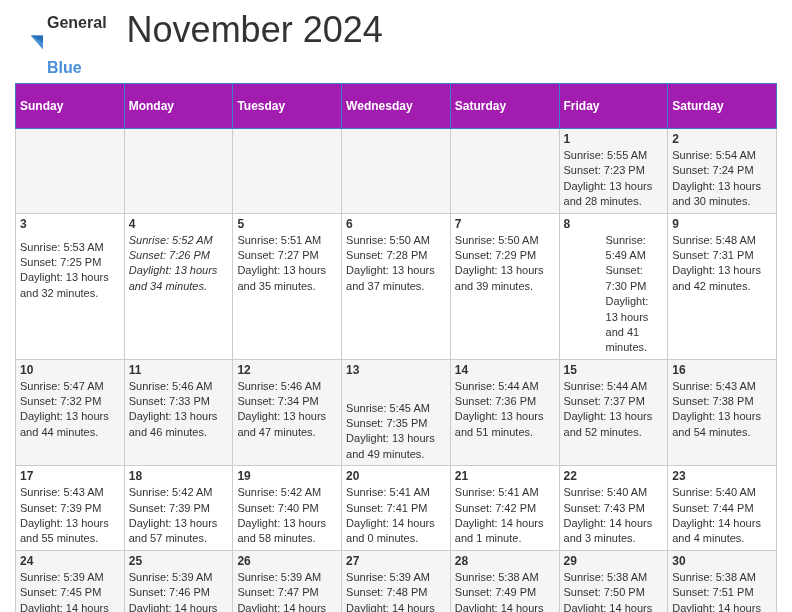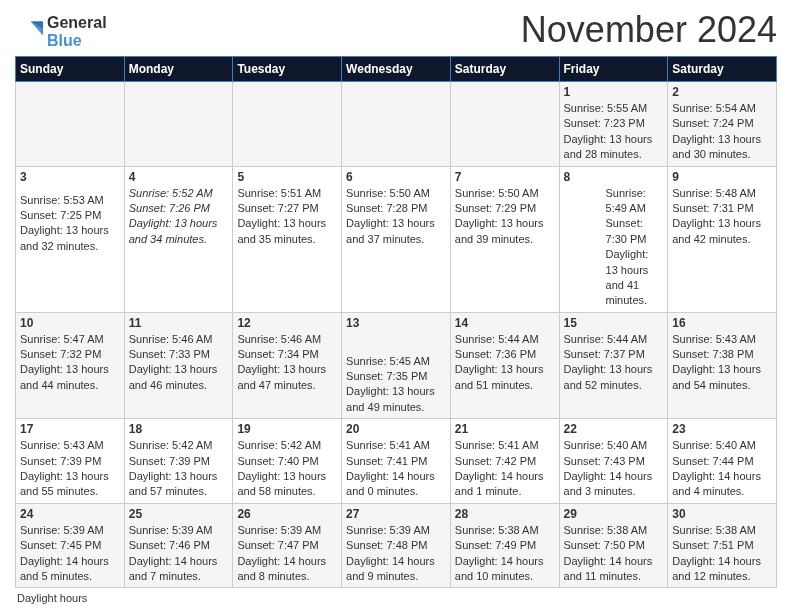--- a/index.html
+++ b/index.html
@@ -10,22 +10,22 @@
       height: 612px;
       overflow: hidden;
     }
     .container {
       width: 792px;
       padding: 10px 15px 5px 15px;
     }
     .header {
       display: flex;
       align-items: flex-start;
-      justify-content: space-between;
       margin-bottom: 6px;
+      gap: 20px;
     }
     .logo {
       display: flex;
       align-items: center;
       margin-top: 4px;
     }
     .logo-icon {
       width: 28px;
       height: 28px;
       margin-right: 4px;
@@ -43,25 +43,25 @@
     .subtitle {
       font-size: 14px;
       color: #333;
     }
     .calendar-table {
       width: 100%;
       border-collapse: collapse;
       table-layout: fixed;
     }
     .calendar-table thead th {
-      background: #0f172a;
+      background: #a21caf;
       color: #fff;
       font-size: 12px;
       font-weight: bold;
-      padding: 5px 4px;
+      padding: 15px 4px;
       text-align: left;
       border: 1px solid #3a80c9;
     }
     .calendar-table tbody td {
       border: 1px solid #ccc;
       vertical-align: top;
       padding: 3px 4px;
       font-size: 10px;
       color: #333;
       height: 80px;
@@ -101,21 +101,21 @@
 <div class="container">
   <div class="header">
     <div class="logo">
       <svg class="logo-icon" viewBox="0 0 32 32" width="36" height="36">
         <rect x="0" y="0" width="32" height="32" fill="white"></rect>
         <polygon points="18,4 32,4 32,20" fill="#4a90d9"></polygon>
         <polygon points="18,4 32,4 32,12" fill="#2a70b9"></polygon>
       </svg>
       <div>
         <div style="font-size:16px; font-weight:bold; color:#333;">General</div>
-        <div style="font-size:16px; font-weight:bold; color:#4a90d9;">Blue</div>
+        <div style="font-size:16px; font-weight:bold; color:#4a90d9;margin-top:27px;">Blue</div>
       </div>
     </div>
     <div class="title-section">
       <div class="month-title">November 2024</div>
     </div>
   </div>
 
   <table class="calendar-table">
     <thead>
       <tr>

